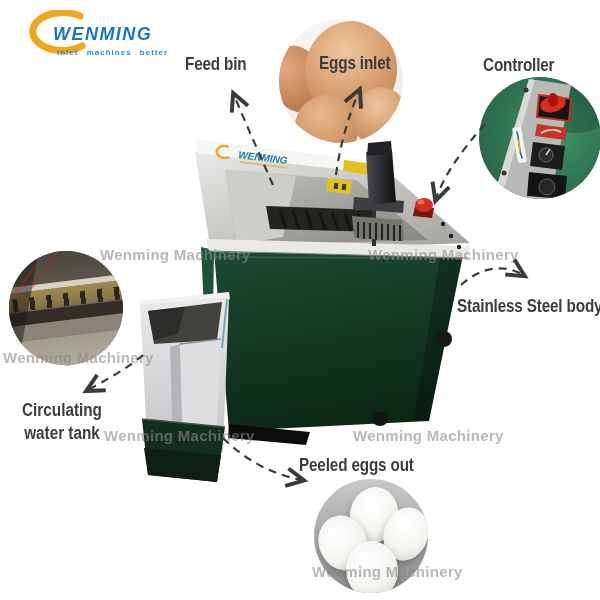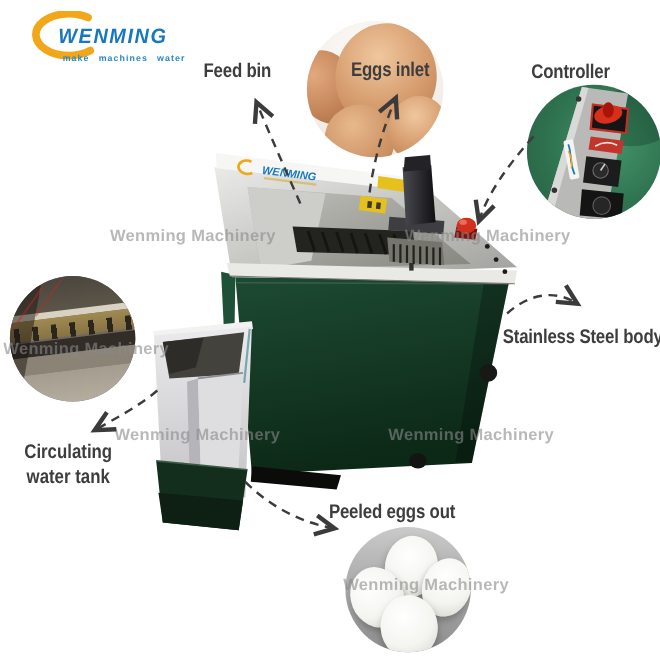--- a/index.html
+++ b/index.html
@@ -13,21 +13,21 @@
   .logo .tagline{position:absolute;left:41px;top:38px;font-size:8px;font-weight:700;color:#2b8ac6;
                letter-spacing:1px;word-spacing:5px;white-space:nowrap;}
   
   .part-label{position:absolute;font-weight:700;font-size:18px;color:#3d3d3d;letter-spacing:-.2px;
               white-space:nowrap;transform:scaleX(.85);transform-origin:left top;z-index:50;}
   .tank-label{position:absolute;left:12px;top:399px;width:100px;text-align:center;font-weight:700;
               font-size:18px;color:#3d3d3d;line-height:23px;transform:scaleX(.85);
               transform-origin:center top;z-index:50;}
   
   .wm{position:absolute;font-weight:700;font-size:15px;color:#8a8a8a;opacity:.6;letter-spacing:.3px;
-      white-space:nowrap;z-index:30;}
+      white-space:nowrap;z-index:30;margin-top:40px;}
   
   .inset{position:absolute;border-radius:50%;overflow:hidden;z-index:5;}
   .egg{position:absolute;border-radius:50%;}
   .b-egg{background:radial-gradient(circle at 40% 32%, #f0c79e 0%, #d49a6b 55%, #bd7f50 90%);}
   .w-egg{background:radial-gradient(circle at 42% 33%, #ffffff 0%, #f4f4f0 55%, #d8d8d2 92%);
          box-shadow:0 4px 7px rgba(0,0,0,.25);}
   
   .tank-rot{position:absolute;left:-12px;top:-10px;width:140px;height:140px;transform:rotate(-7deg);}
   .band{position:absolute;left:0;width:140px;}
 </style>
@@ -237,21 +237,21 @@
       <path d="M143,355 C128,368 106,380 88,390" marker-end="url(#ah)"></path>
       <path d="M223,438 C247,462 275,475 302,480" marker-end="url(#ah)"></path>
     </g>
   </svg>
 
   <div class="logo">
     <svg width="160" height="56" viewBox="0 0 160 56" class="abs" style="left:0;top:0;">
       <path d="M64,6 A30,19 0 1 0 66,36" stroke="#f2a71b" stroke-width="7" fill="none" stroke-linecap="round"></path>
     </svg>
     <div class="brand">WENMING</div>
-    <div class="tagline">make machines water</div>
+    <div class="tagline">inlet machines better</div>
   </div>
 
   <div class="part-label" style="left:185px;top:54px;">Feed bin</div>
   <div class="part-label" style="left:319px;top:53px;">Eggs inlet</div>
   <div class="part-label" style="left:483px;top:55px;">Controller</div>
   <div class="part-label" style="left:457px;top:296px;">Stainless Steel body</div>
   <div class="tank-label">
     <div>Circulating</div>
     <div>water tank</div>
   </div>

